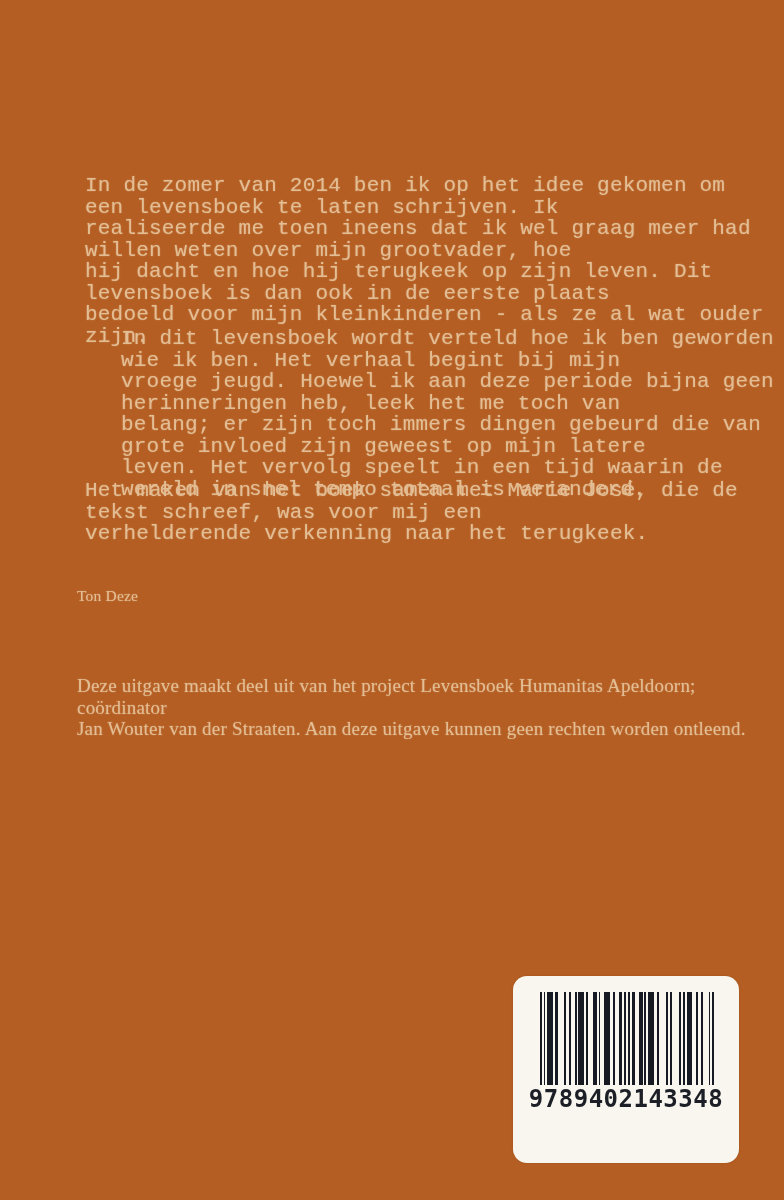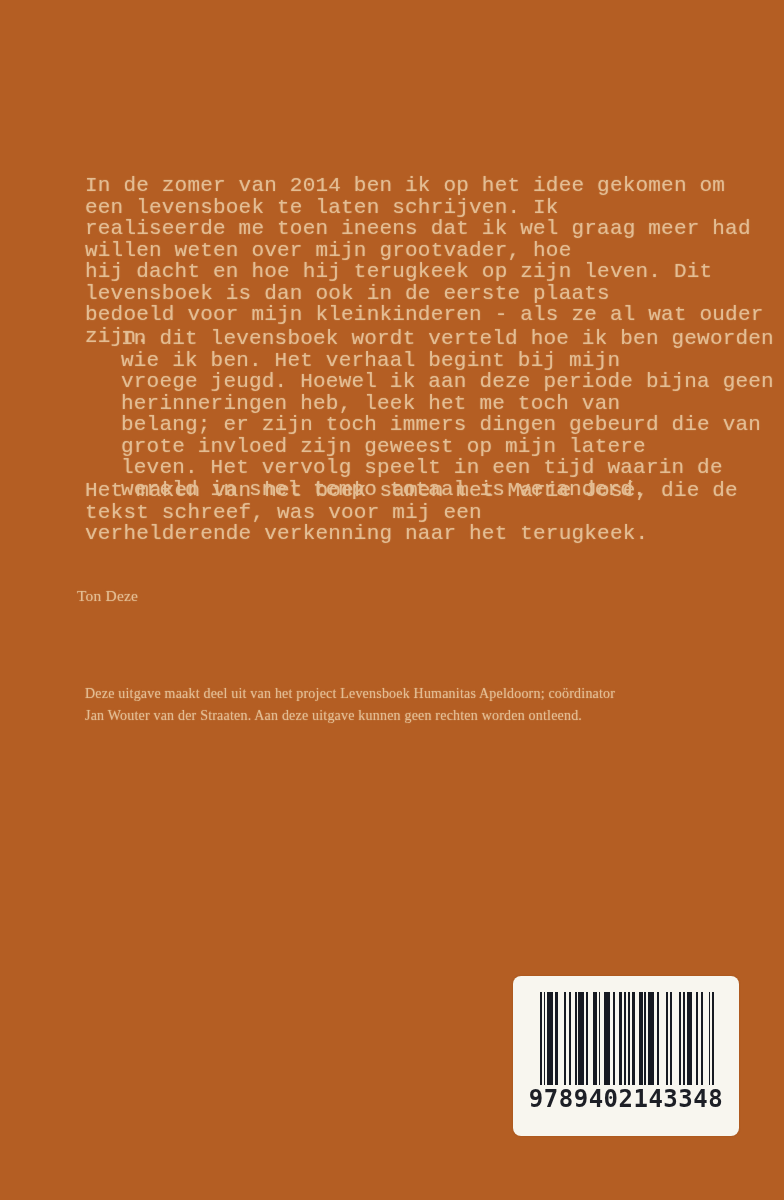--- a/index.html
+++ b/index.html
@@ -40,36 +40,36 @@
     line-height: 21.5px;
     color: var(--text, #e3bd93);
     letter-spacing: 0.2px;
     text-shadow: 0 0 1.5px rgba(234, 200, 160, 0.55);
   }
   .colophon {
     position: absolute;
     left: 77px;
     top: 675px;
     width: 684px;
-    margin: 8px;
-    font-size: 14px;
+    margin: 0;
+    font-size: 19px;
     line-height: 21.5px;
     color: var(--text, #e3bd93);
     white-space: pre-line;
     letter-spacing: 0.2px;
     text-shadow: 0 0 1.5px rgba(234, 200, 160, 0.55);
   }
   .barcode-box {
     position: absolute;
     left: 513px;
     top: 976px;
     width: 226px;
-    height: 160px;
+    height: 187px;
     background: var(--box, #f8f6ef);
-    border-radius: 8px;
+    border-radius: 14px;
     box-shadow: 0 0 2px rgba(120, 60, 10, 0.35);
   }
   .barcode-bars {
     position: absolute;
     left: 27px;
     top: 16px;
     width: 174px;
     height: 93px;
     line-height: 0;
   }

